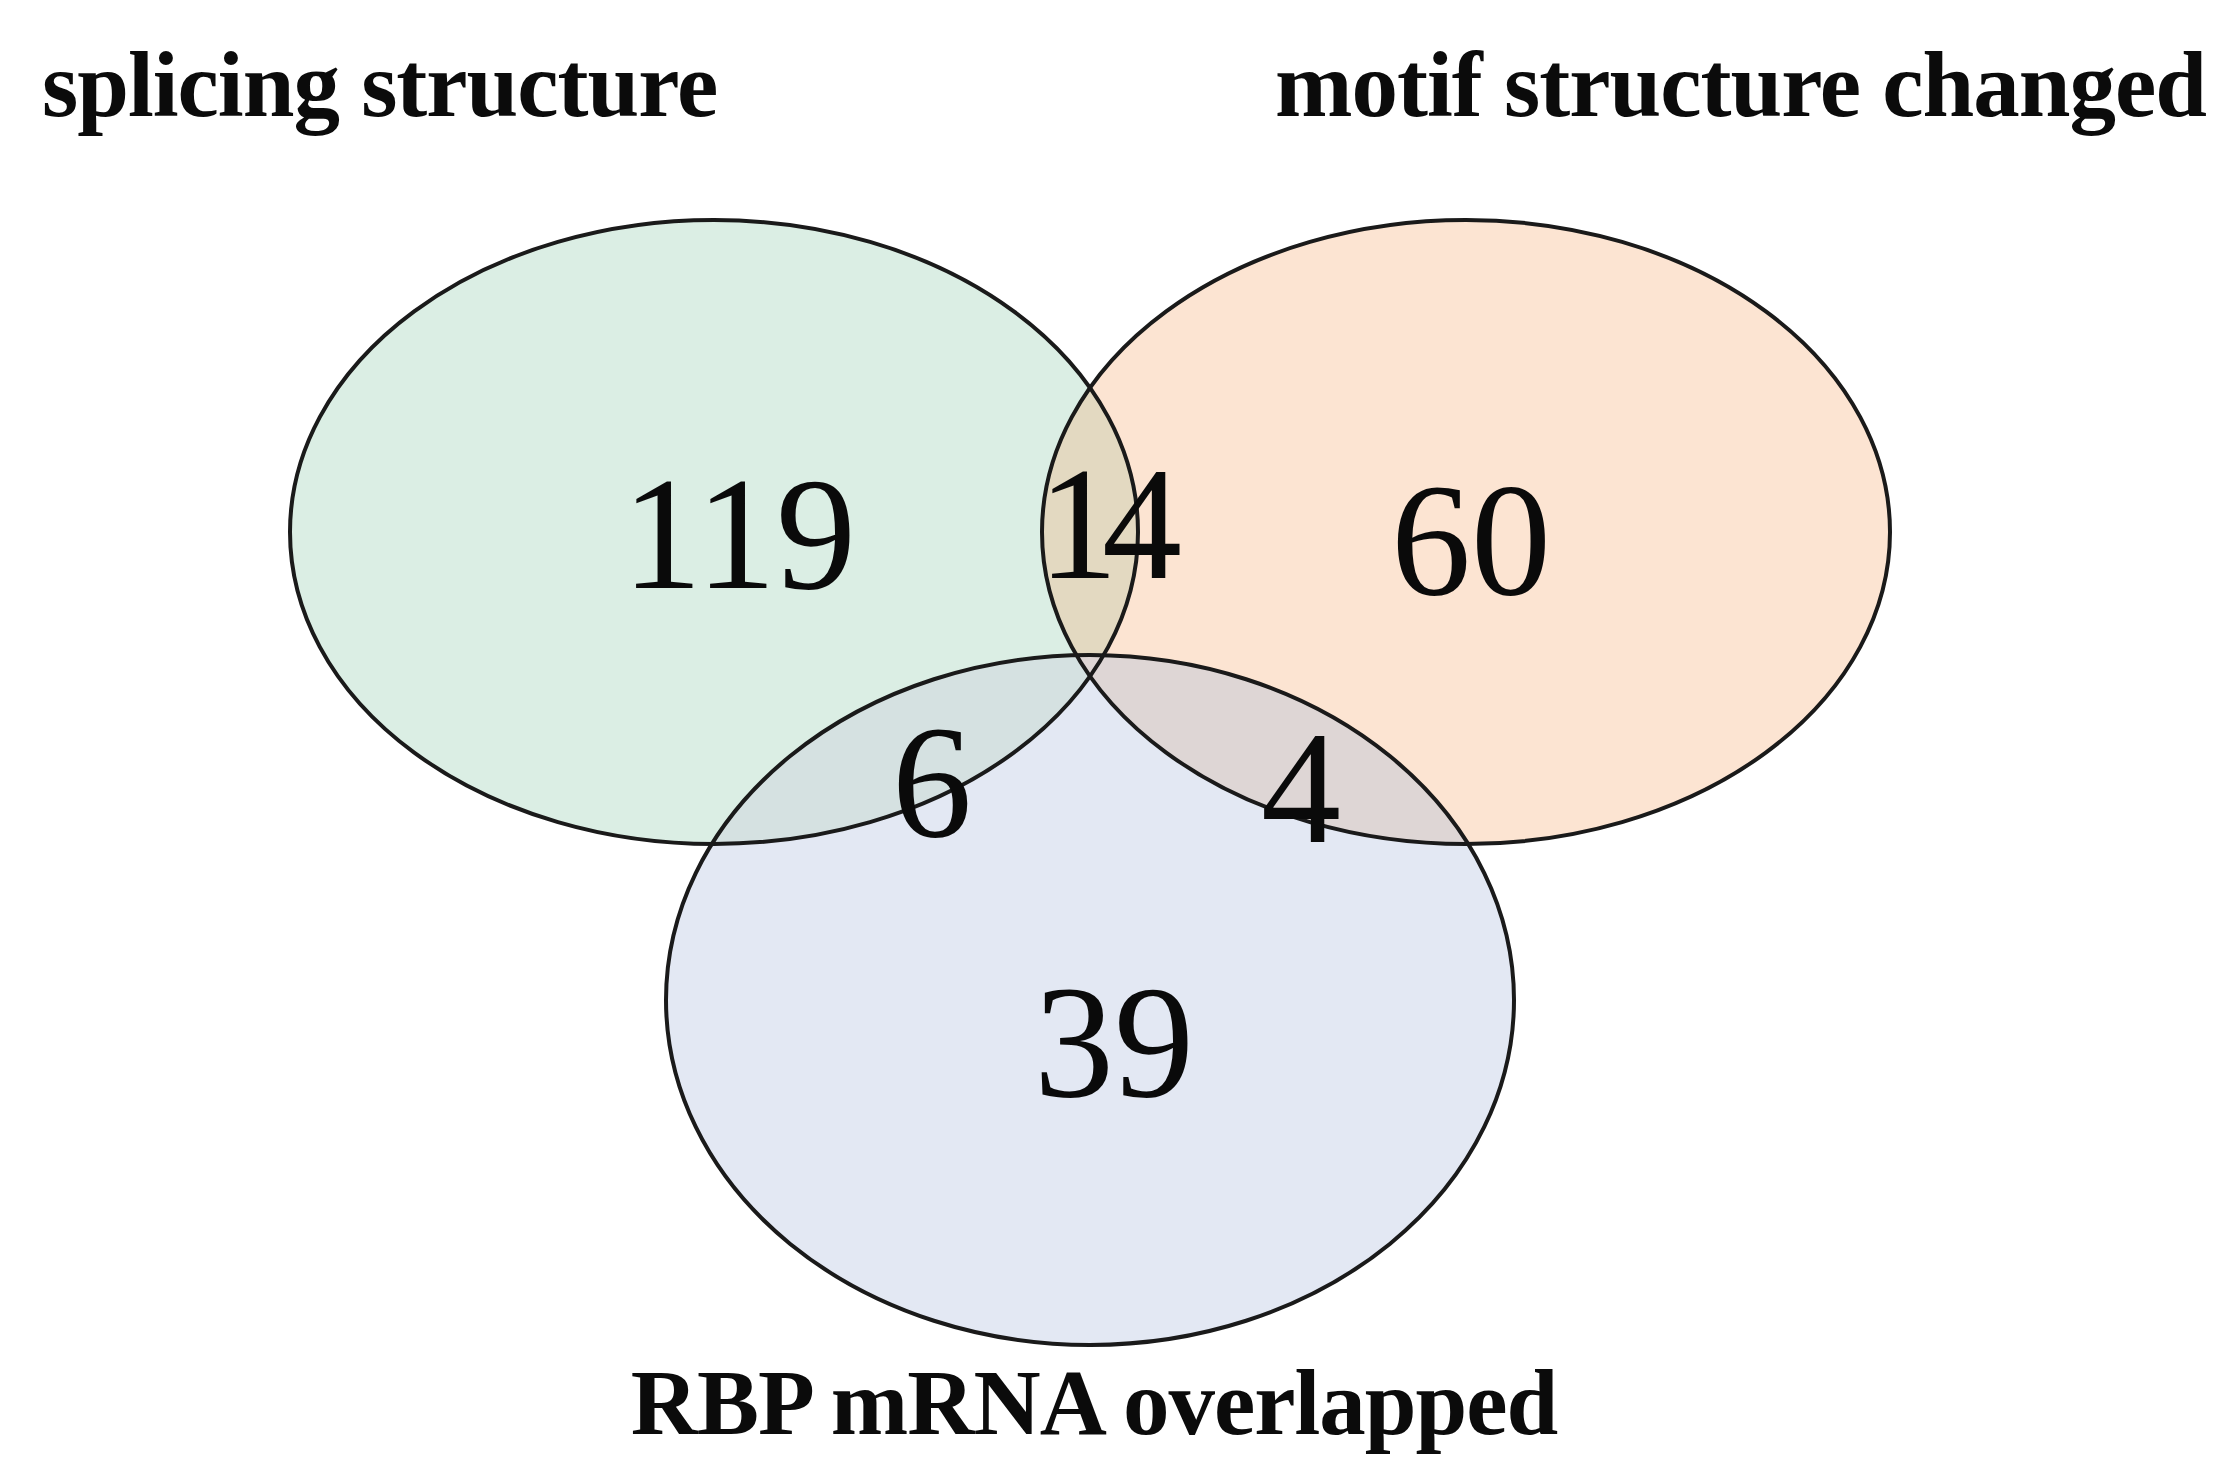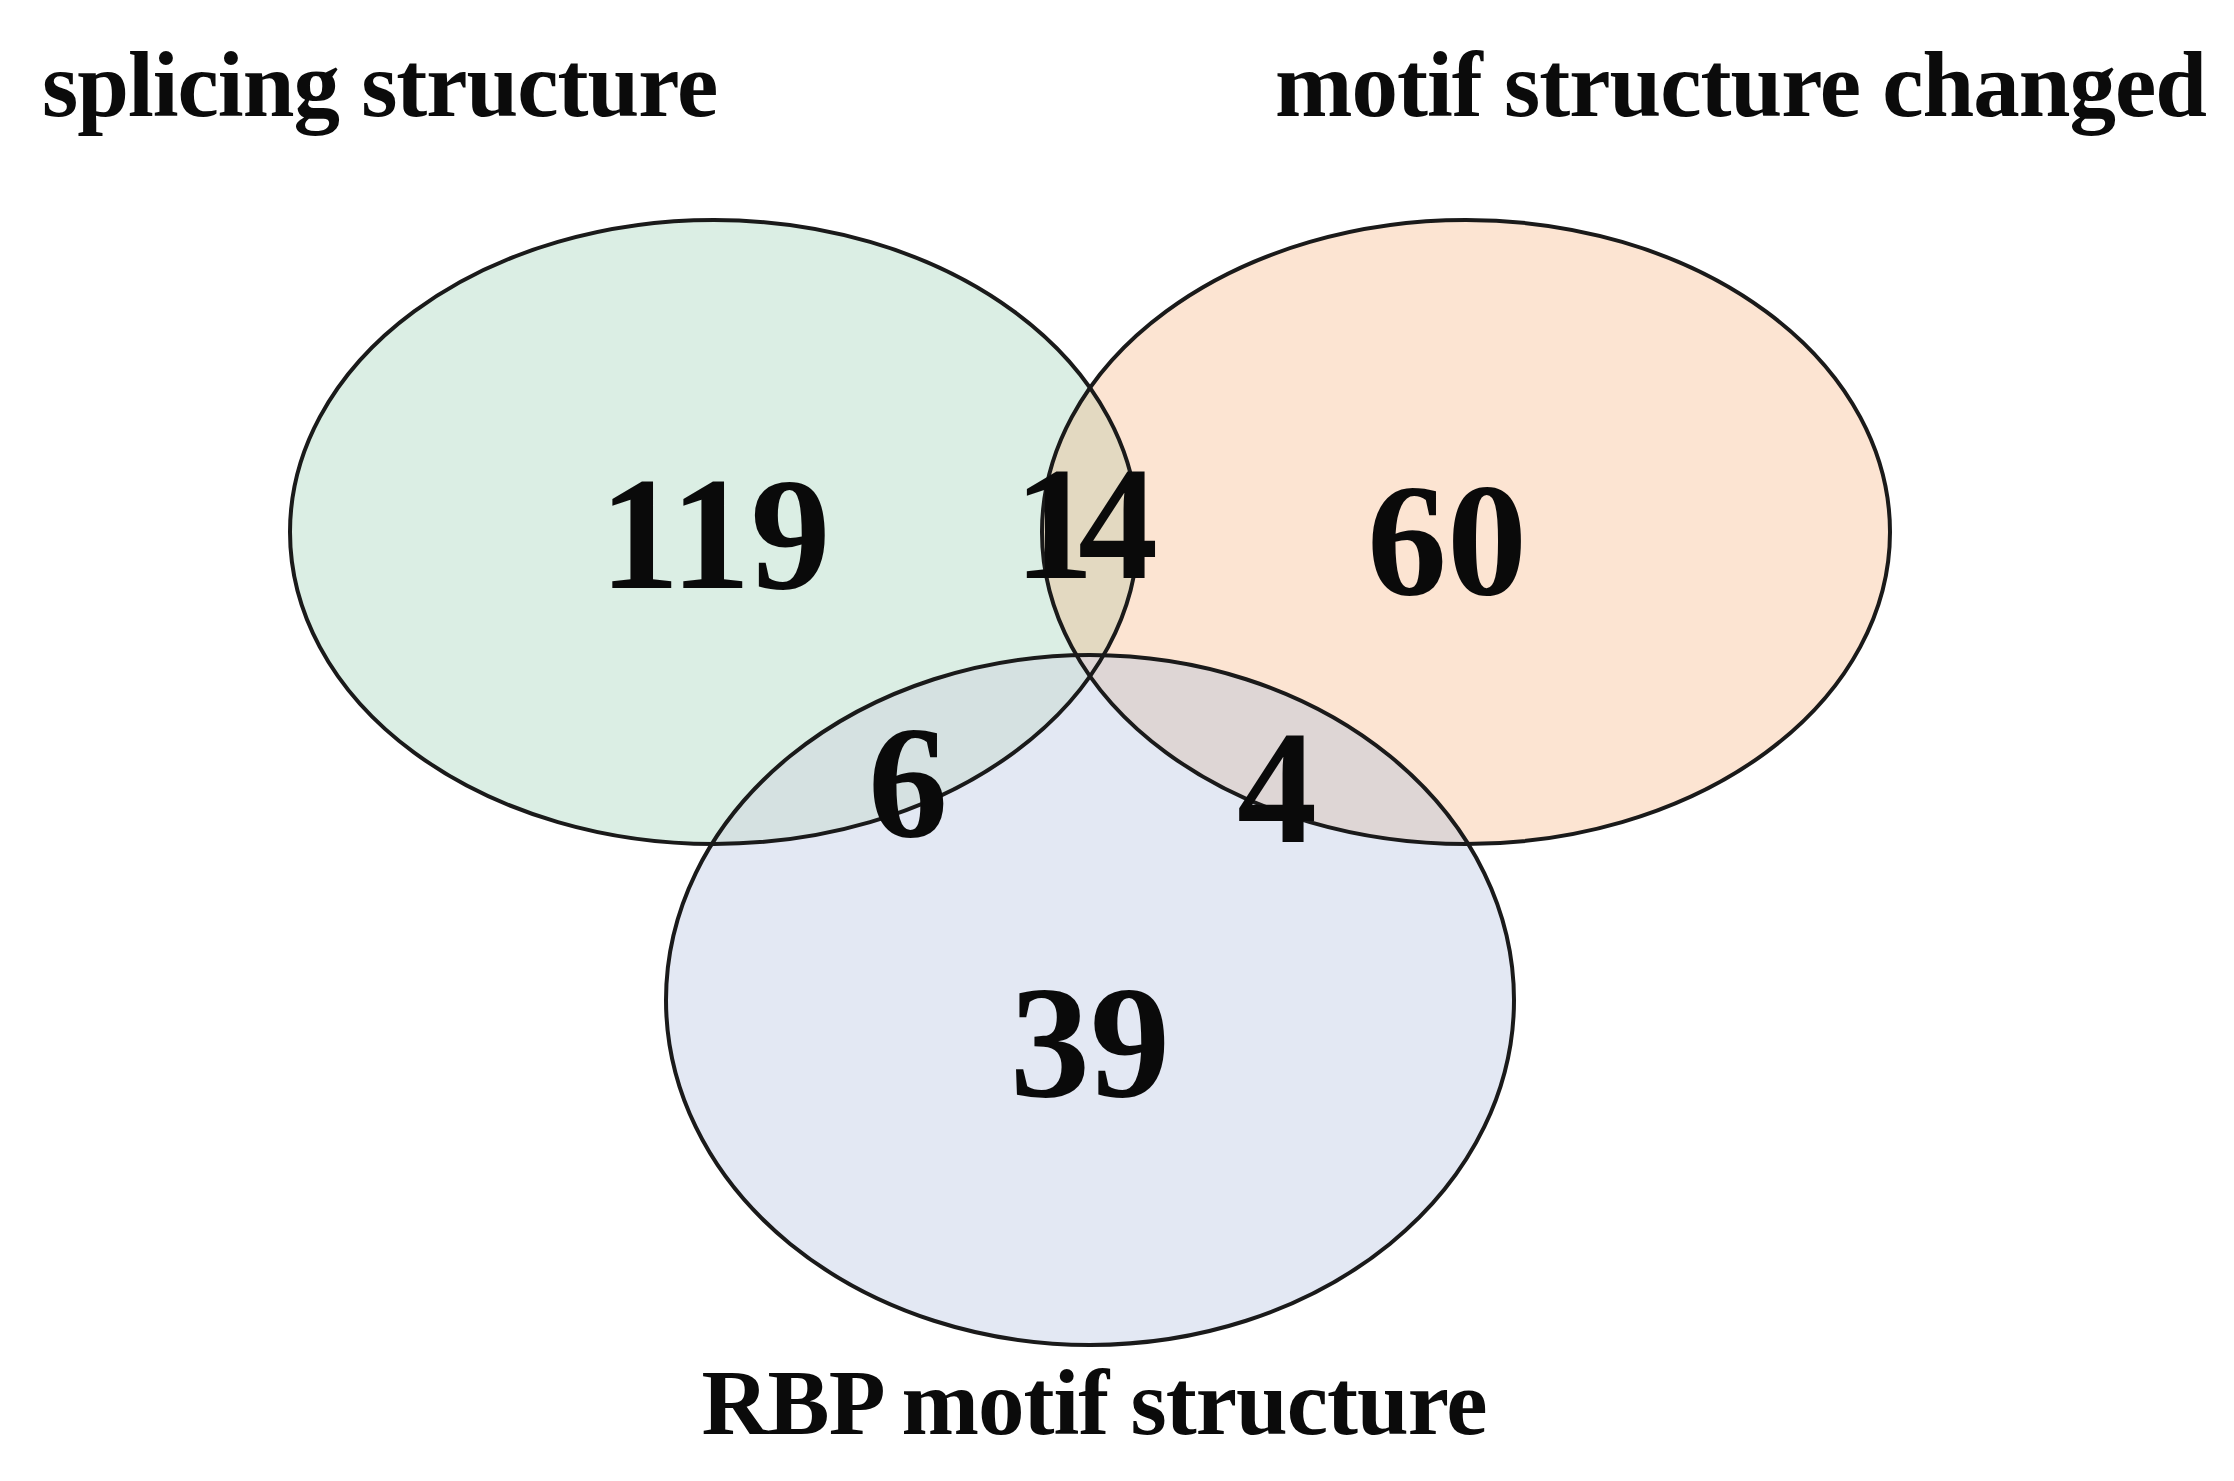--- a/index.html
+++ b/index.html
@@ -33,25 +33,26 @@
   .lbl-right { right: 28px; top: 34px; }
   .lbl-bottom {
     left: 1094px;
     top: 1352px;
     transform: translateX(-50%);
   }
   .num {
     position: absolute;
     transform: translate(-50%, -50%);
     font-family: "Liberation Serif", serif;
-    font-weight: 700;
+    font-weight: 400;
     font-size: 160px;
     line-height: 1;
     color: #0a0a0a;
     white-space: nowrap;
+    margin-left: 24px;
   }
   .num-a   { left: 715px;  top: 534px; }
   .num-ab  { left: 1078px; top: 524px; letter-spacing: -0.10em; }
   .num-b   { left: 1447px; top: 540px; }
   .num-ac  { left: 908px;  top: 782px; }
   .num-bc  { left: 1277px; top: 788px; }
   .num-c   { left: 1090px; top: 1042px; }
 </style>
 </head>
 <body>
@@ -80,20 +81,20 @@
     <ellipse cx="1090" cy="1000" rx="424" ry="345" fill="#ded6d5"></ellipse>
   </g>
 
   <ellipse cx="714" cy="532" rx="424" ry="312" fill="none" stroke="#1a1a1a" stroke-width="4"></ellipse>
   <ellipse cx="1466" cy="532" rx="424" ry="312" fill="none" stroke="#1a1a1a" stroke-width="4"></ellipse>
   <ellipse cx="1090" cy="1000" rx="424" ry="345" fill="none" stroke="#1a1a1a" stroke-width="4"></ellipse>
 </svg>
 
 <div class="lbl lbl-left">splicing structure</div>
 <div class="lbl lbl-right">motif structure changed</div>
-<div class="lbl lbl-bottom">RBP motif structure</div>
+<div class="lbl lbl-bottom">RBP mRNA overlapped</div>
 
 <div class="num num-a">119</div>
 <div class="num num-ab">14</div>
 <div class="num num-b">60</div>
 <div class="num num-ac">6</div>
 <div class="num num-bc">4</div>
 <div class="num num-c">39</div>
 
 </body></html>

